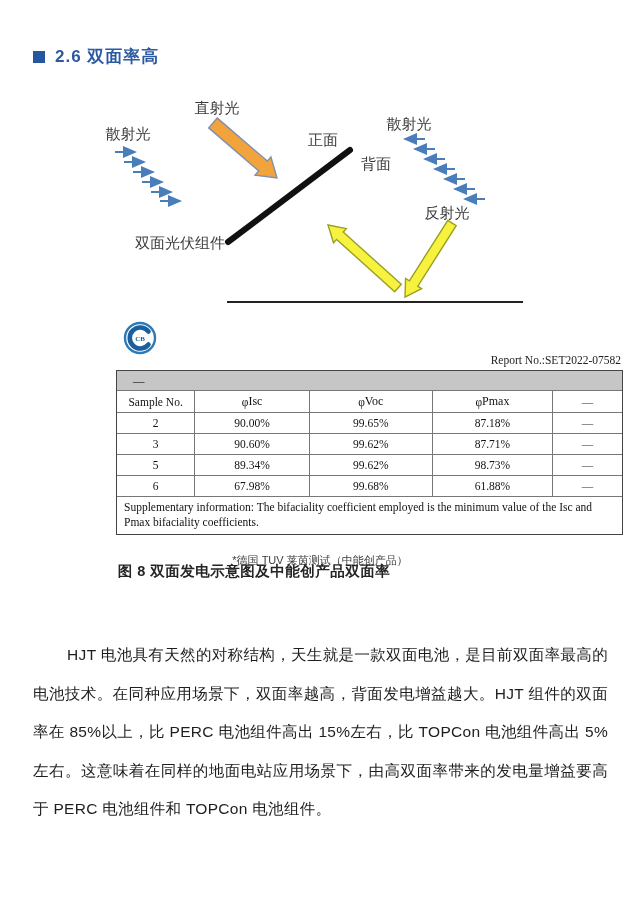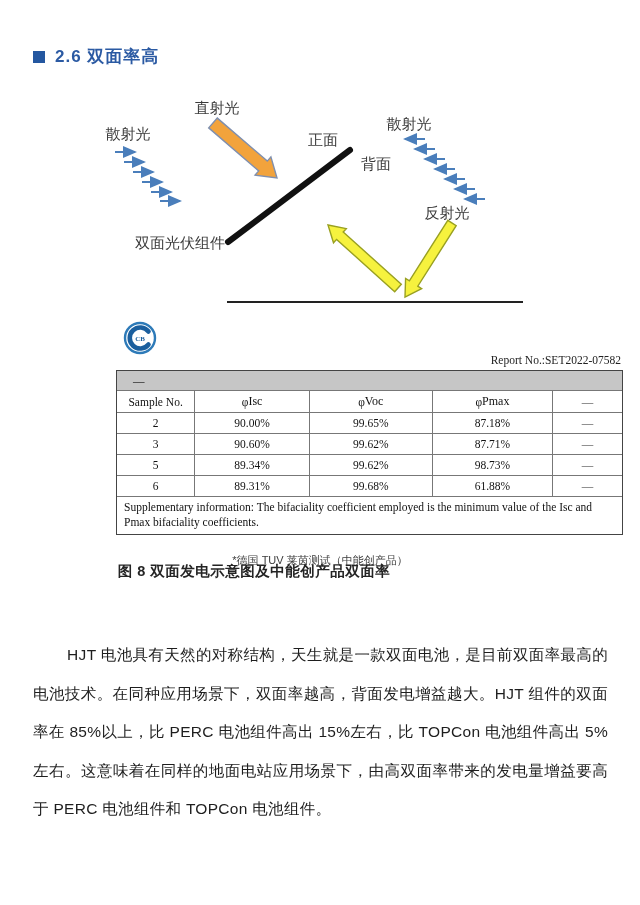--- a/index.html
+++ b/index.html
@@ -146,21 +146,21 @@
       </div>
       <div class="trow data-row">
         <div class="tcell c0">5</div>
         <div class="tcell c1">89.34%</div>
         <div class="tcell c2">99.62%</div>
         <div class="tcell c3">98.73%</div>
         <div class="tcell c4">—</div>
       </div>
       <div class="trow data-row">
         <div class="tcell c0">6</div>
-        <div class="tcell c1">89.31%</div>
+        <div class="tcell c1">67.98%</div>
         <div class="tcell c2">99.68%</div>
         <div class="tcell c3">61.88%</div>
         <div class="tcell c4">—</div>
       </div>
 
       <div class="supp-row">Supplementary information: The bifaciality coefficient employed is the minimum value of the Isc and Pmax bifaciality coefficients.</div>
     </div>
   </div>
 
   <div class="cap-note">*德国 TUV 莱茵测试（中能创产品）</div>

